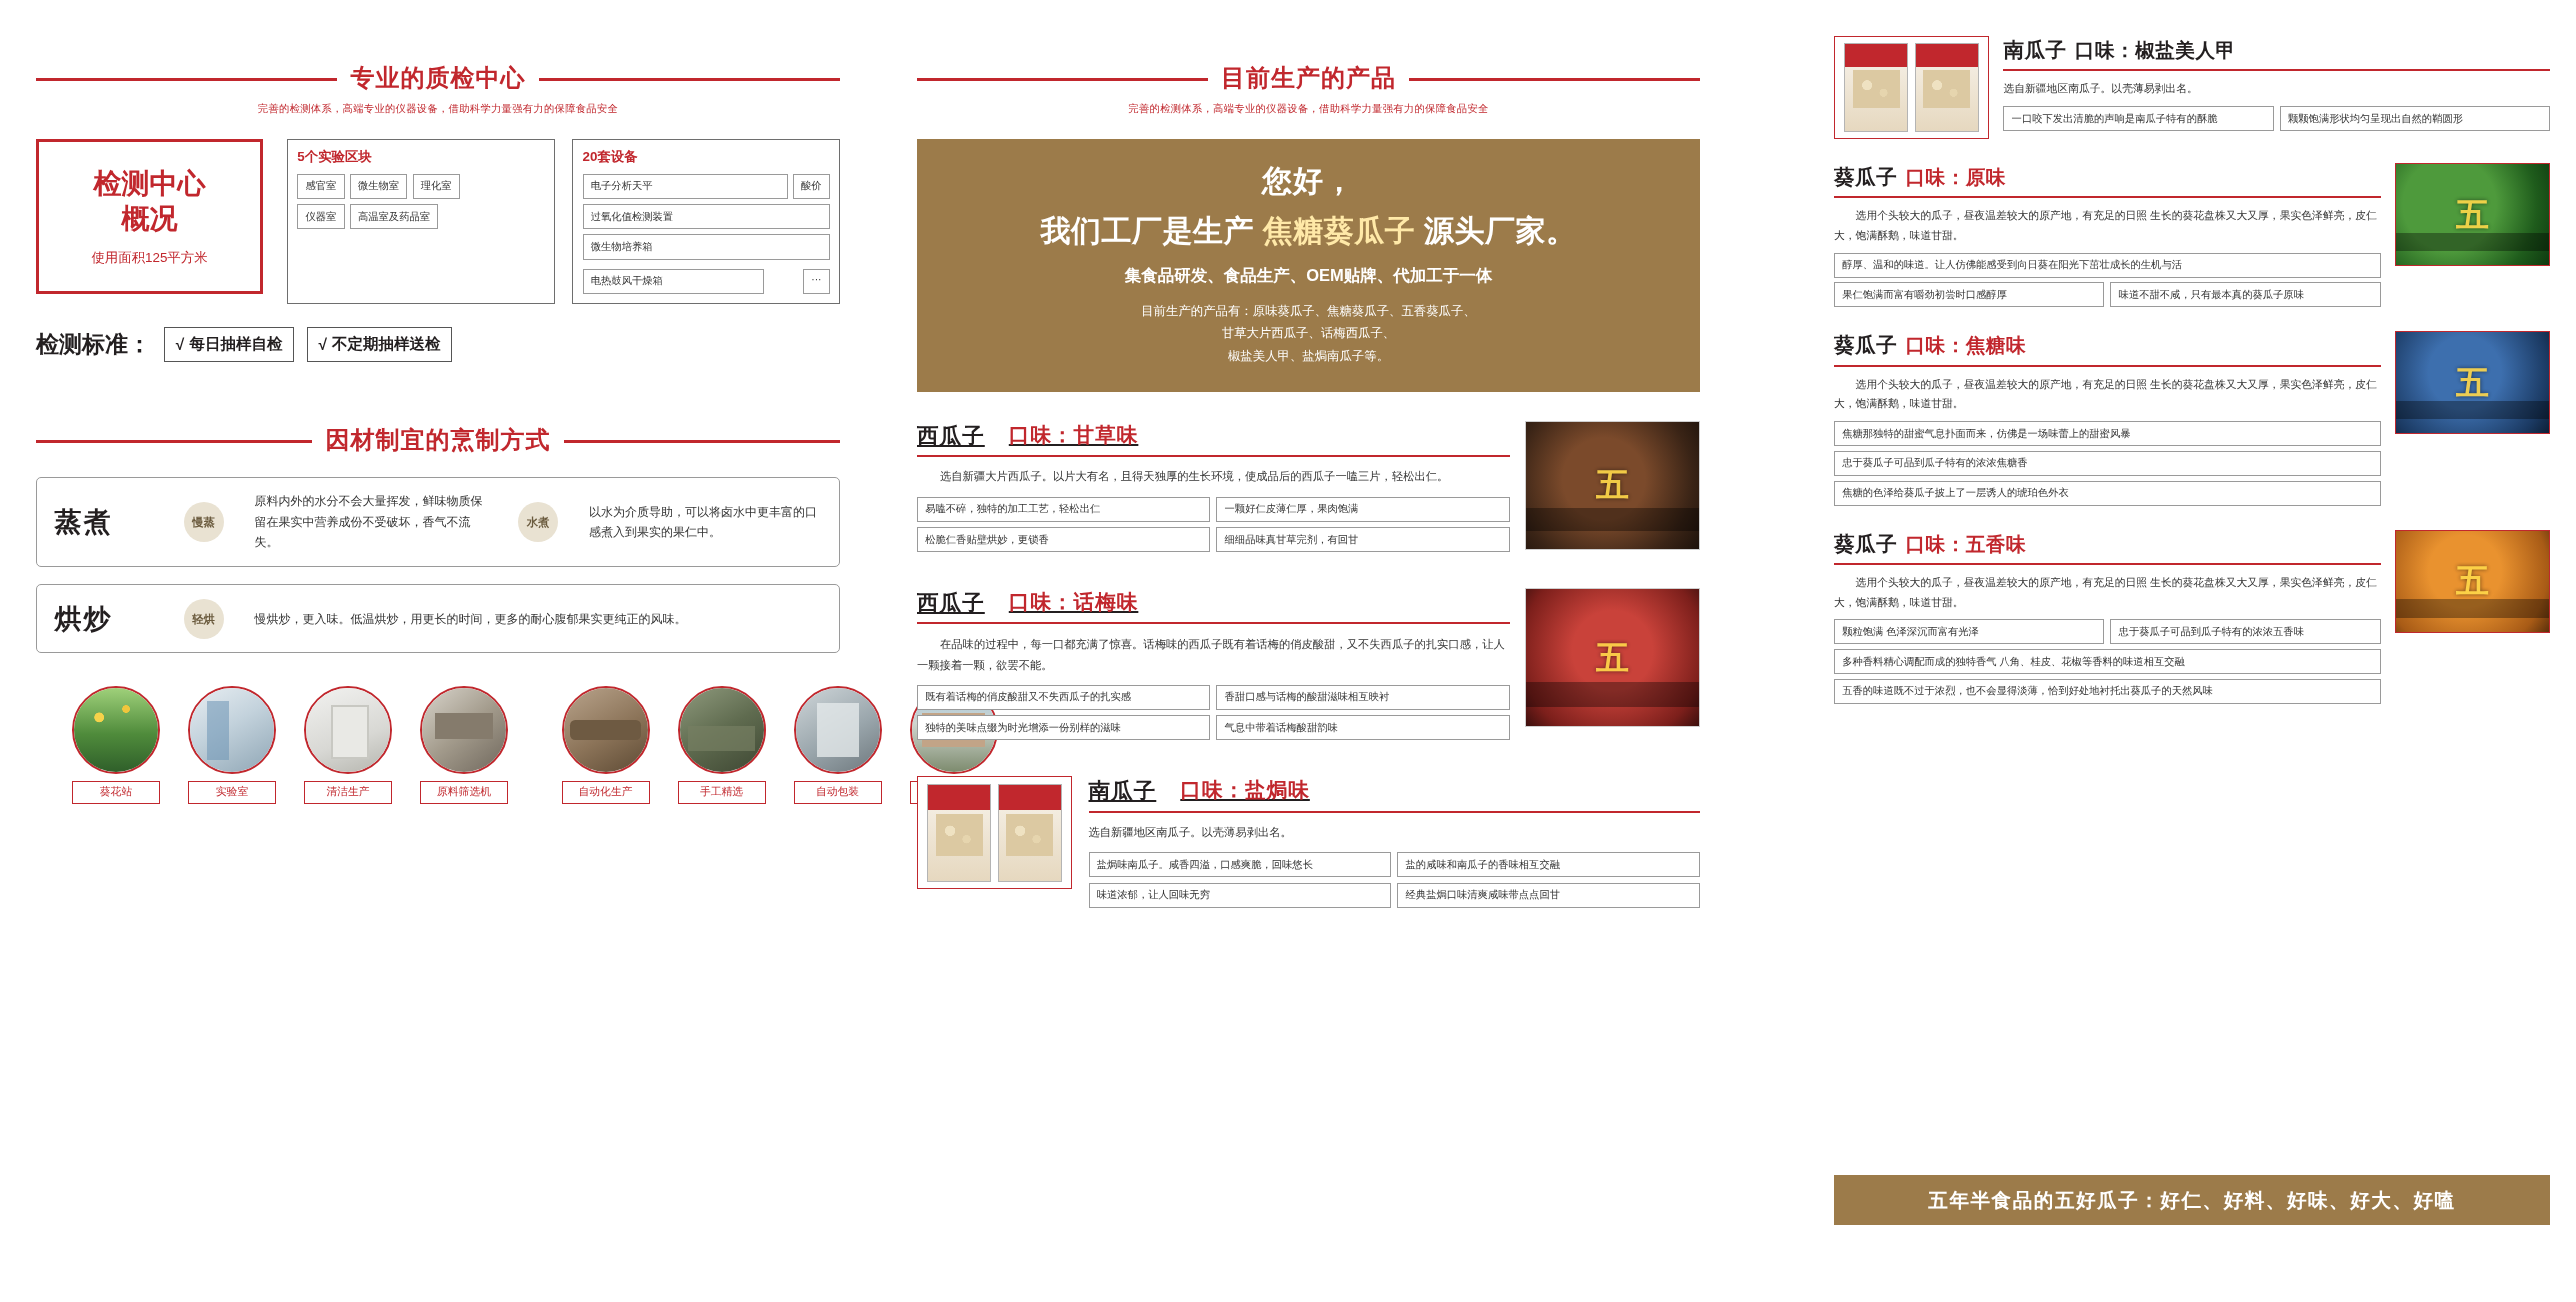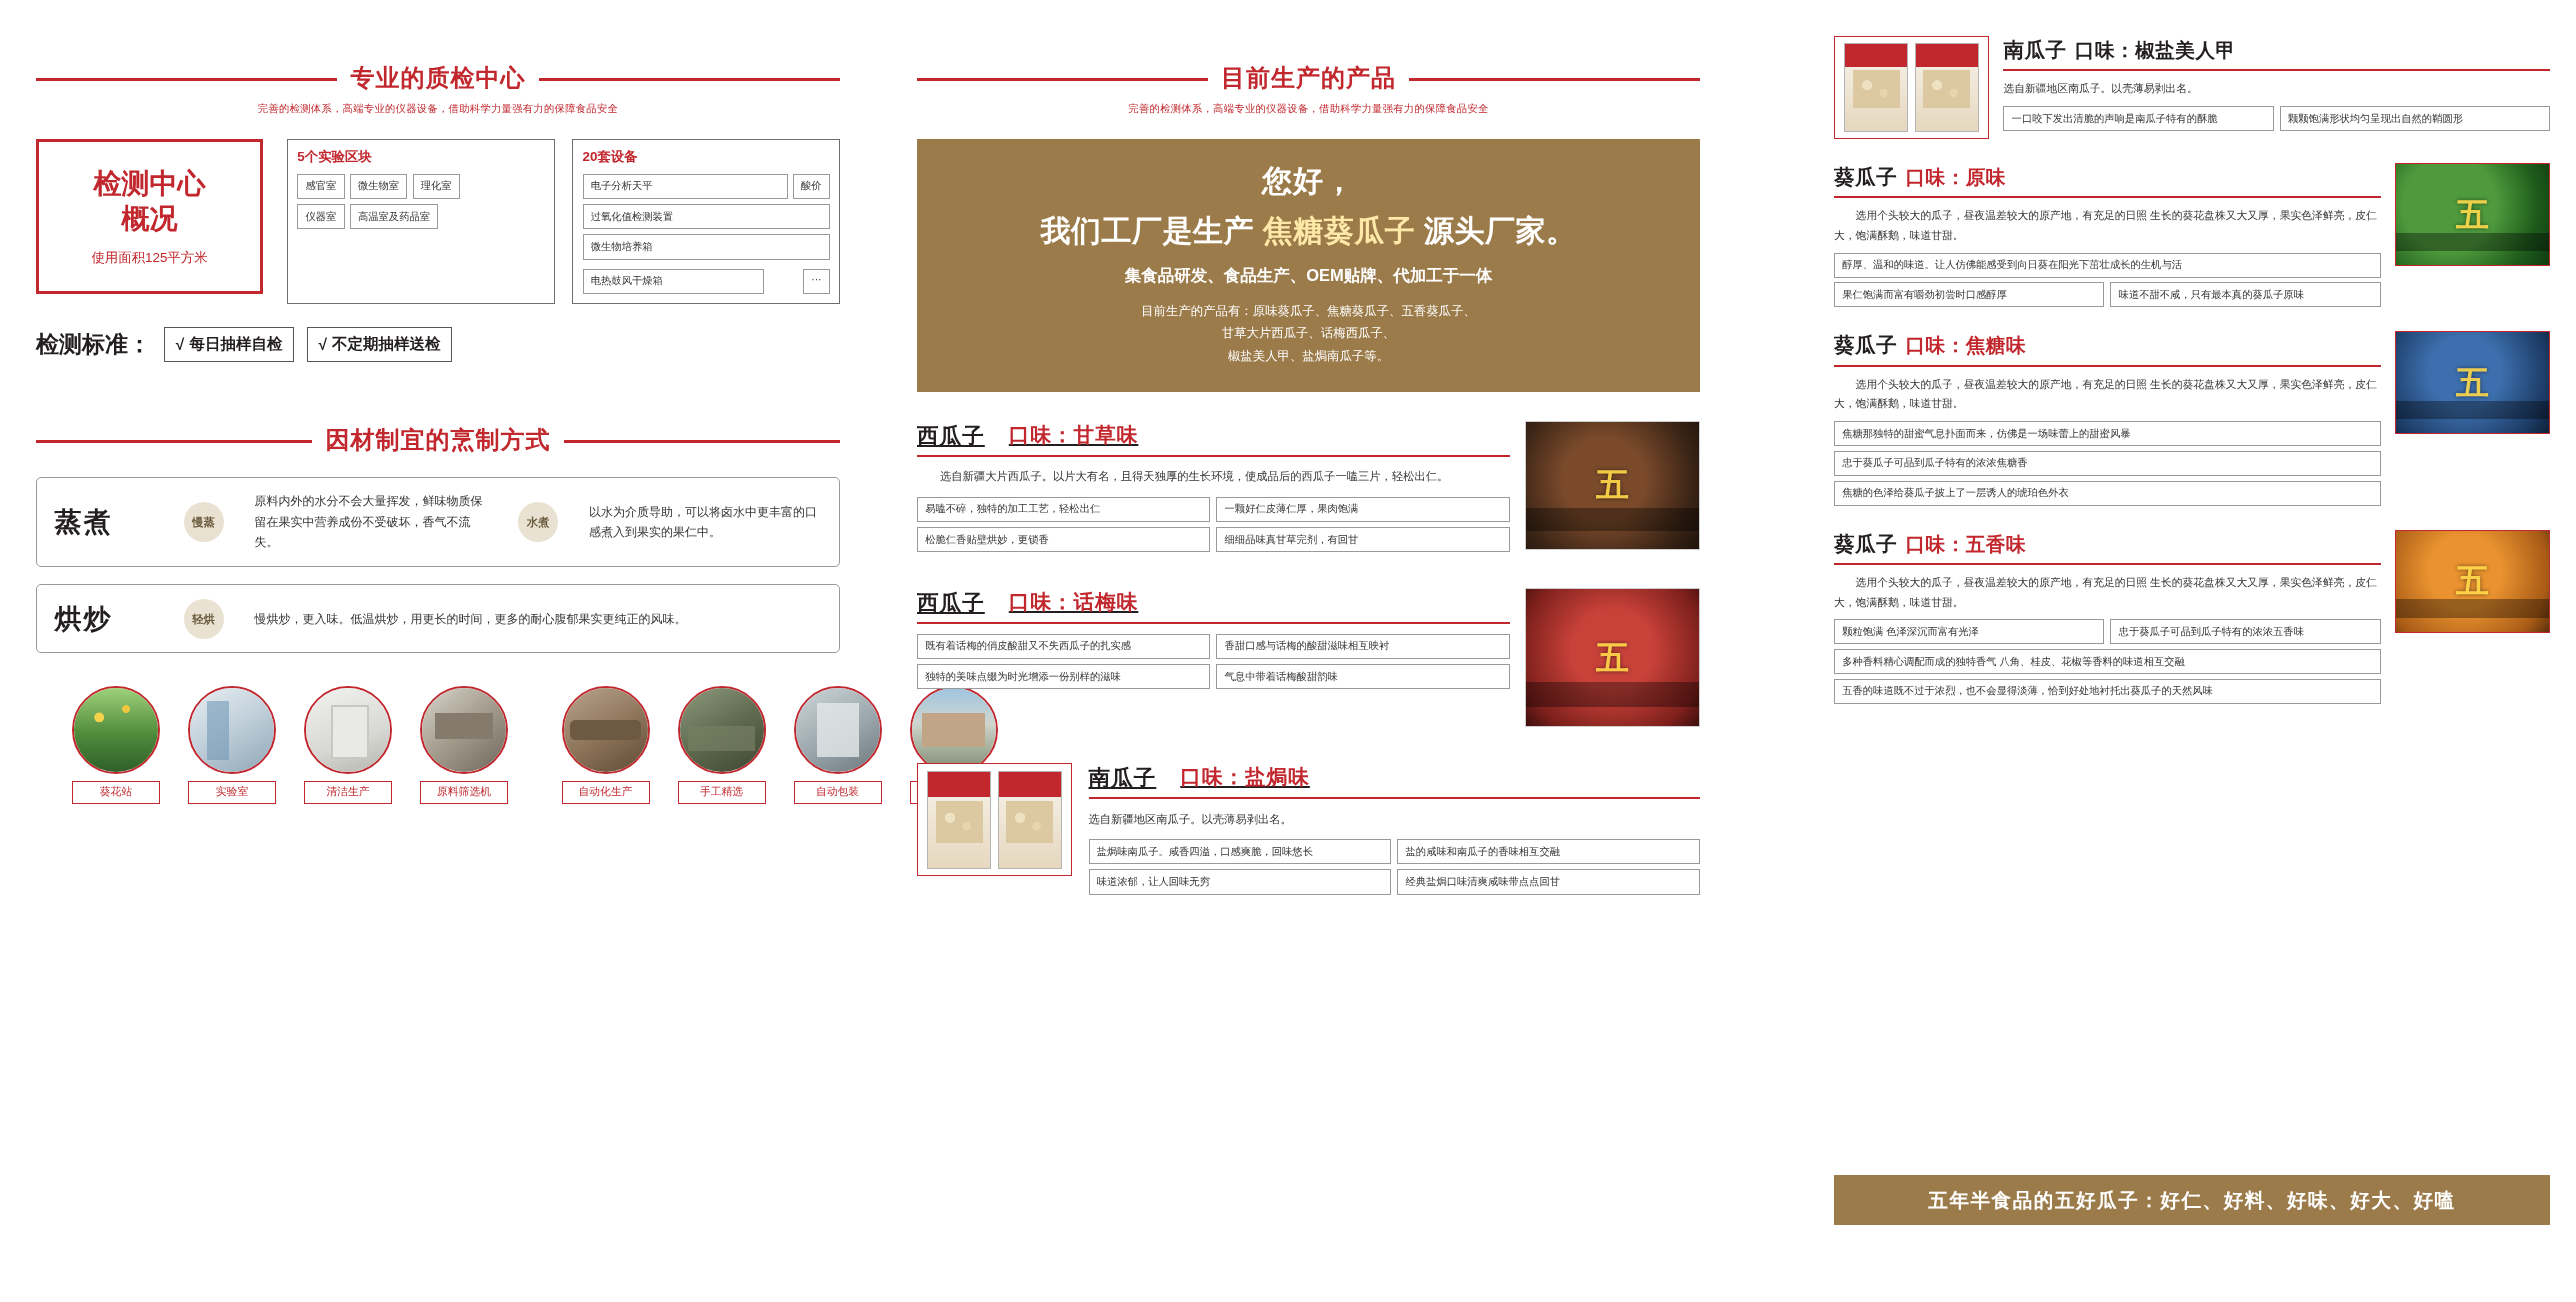--- a/index.html
+++ b/index.html
@@ -392,20 +392,21 @@
       </div>
     </div>
 
     <div class="prod" style="margin-top:36px;">
       <div class="prod-main">
         <div class="prod-hd">
           <span class="t1">西瓜子</span>
           <span class="t2">口味：话梅味</span>
         </div>
         <div class="prod-underline"></div>
+        <div class="prod-desc">在品味的过程中，每一口都充满了惊喜。话梅味的西瓜子既有着话梅的俏皮酸甜，又不失西瓜子的扎实口感，让人一颗接着一颗，欲罢不能。</div>
         <div class="prod-tags">
           <div class="r">
             <span class="tagbox grow">既有着话梅的俏皮酸甜又不失西瓜子的扎实感</span>
             <span class="tagbox grow">香甜口感与话梅的酸甜滋味相互映衬</span>
           </div>
           <div class="r">
             <span class="tagbox grow">独特的美味点缀为时光增添一份别样的滋味</span>
             <span class="tagbox grow">气息中带着话梅酸甜韵味</span>
           </div>
         </div>

